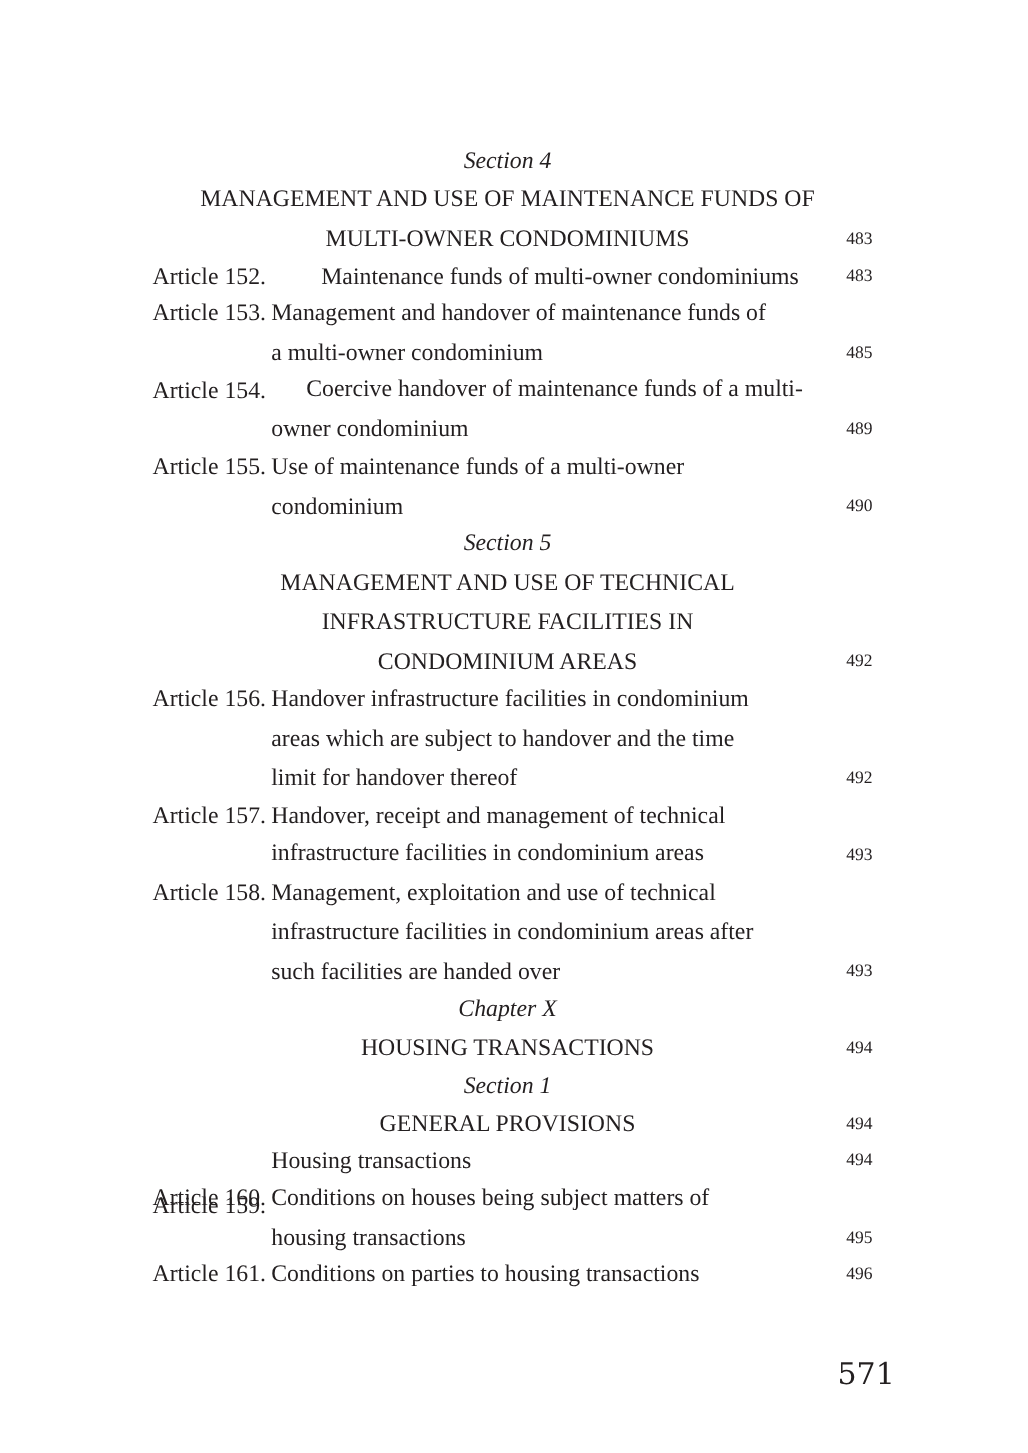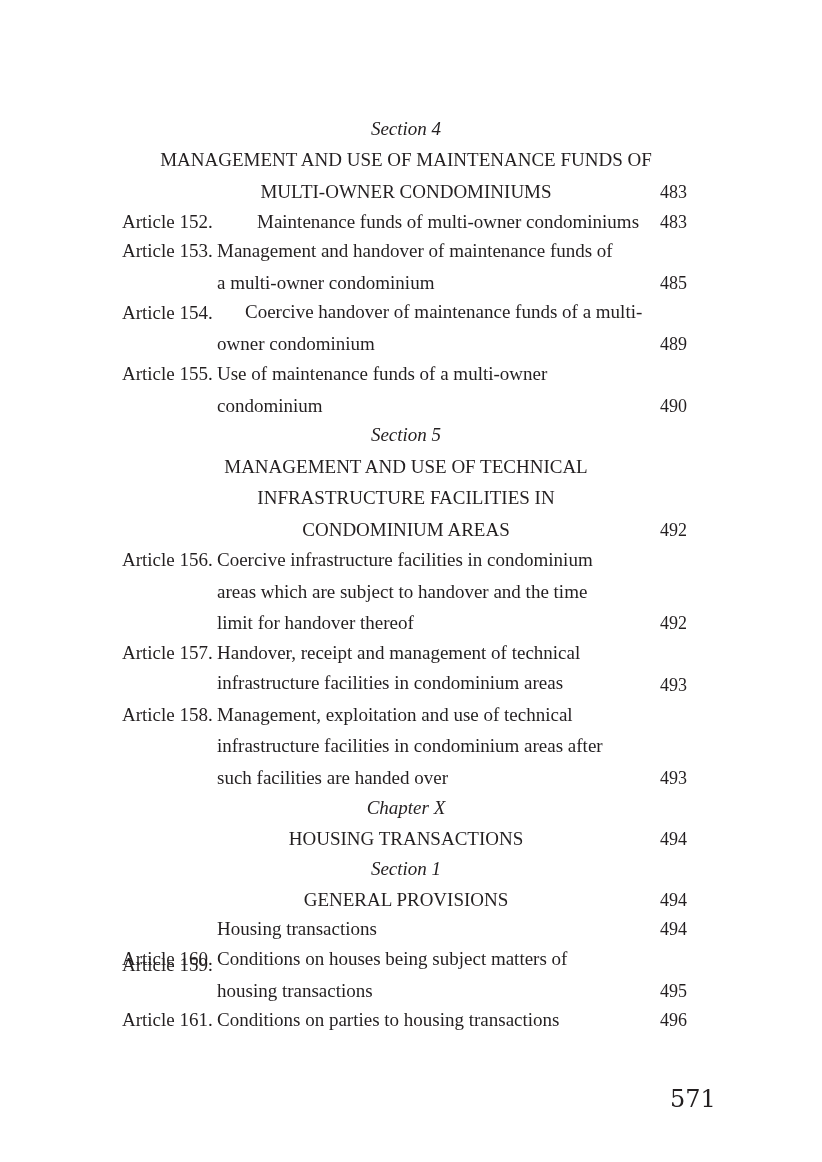--- a/index.html
+++ b/index.html
@@ -3,21 +3,21 @@
   <meta charset="utf-8">
   <style>
     html, body { margin: 0; padding: 0; background: #ffffff; }
     body { width: 822px; height: 1162px; position: relative; overflow: hidden;
            font-family: "Liberation Serif", "DejaVu Serif", serif; color: #231f20; }
     .line { position: absolute; font-size: 19px; line-height: 22px; white-space: nowrap; }
     .center { left: 120px; width: 500px; text-align: center; margin-left: 36px; }
     .italic { font-style: italic; }
     .art-label { left: 122px; }
     .art-text { left: 217px; }
-    .page-num { position: absolute; left: 660px; width: 38px; text-align: left; font-size: 18px; line-height: 22px; }
+    .page-num { position: absolute; left: 660px; width: 38px; text-align: right; font-size: 14px; line-height: 22px; }
     .folio { position: absolute; left: 670px; top: 1086px; width: 40px; text-align: right; font-size: 24px; line-height: 26px;
              font-family: "DejaVu Serif", serif; }
   </style>
 </head>
 <body>
 
 <div id="toc">
     <div class="line center italic" style="top: 118px;">Section 4</div>
     <div class="line center" style="top: 149px;">MANAGEMENT AND USE OF MAINTENANCE FUNDS OF</div>
     <div class="line center" style="top: 181px;">MULTI-OWNER CONDOMINIUMS</div>
@@ -36,21 +36,21 @@
     <div class="line art-label" style="top: 363px;">Article 155.</div>
     <div class="line art-text" style="top: 363px;">Use of maintenance funds of a multi-owner</div>
     <div class="line art-text" style="top: 395px;">condominium</div>
     <div class="page-num" style="top: 395px;">490</div>
     <div class="line center italic" style="top: 424px;">Section 5</div>
     <div class="line center" style="top: 456px;">MANAGEMENT AND USE OF TECHNICAL</div>
     <div class="line center" style="top: 487px;">INFRASTRUCTURE FACILITIES IN</div>
     <div class="line center" style="top: 519px;">CONDOMINIUM AREAS</div>
     <div class="page-num" style="top: 519px;">492</div>
     <div class="line art-label" style="top: 549px;">Article 156.</div>
-    <div class="line art-text" style="top: 549px;">Coercive infrastructure facilities in condominium</div>
+    <div class="line art-text" style="top: 549px;">Handover infrastructure facilities in condominium</div>
     <div class="line art-text" style="top: 581px;">areas which are subject to handover and the time</div>
     <div class="line art-text" style="top: 612px;">limit for handover thereof</div>
     <div class="page-num" style="top: 612px;">492</div>
     <div class="line art-label" style="top: 642px;">Article 157.</div>
     <div class="line art-text" style="top: 642px;">Handover, receipt and management of technical</div>
     <div class="line art-text" style="top: 660px; margin-top: 12px;">infrastructure facilities in condominium areas</div>
     <div class="page-num" style="top: 674px;">493</div>
     <div class="line art-label" style="top: 704px;">Article 158.</div>
     <div class="line art-text" style="top: 704px;">Management, exploitation and use of technical</div>
     <div class="line art-text" style="top: 735px;">infrastructure facilities in condominium areas after</div>

